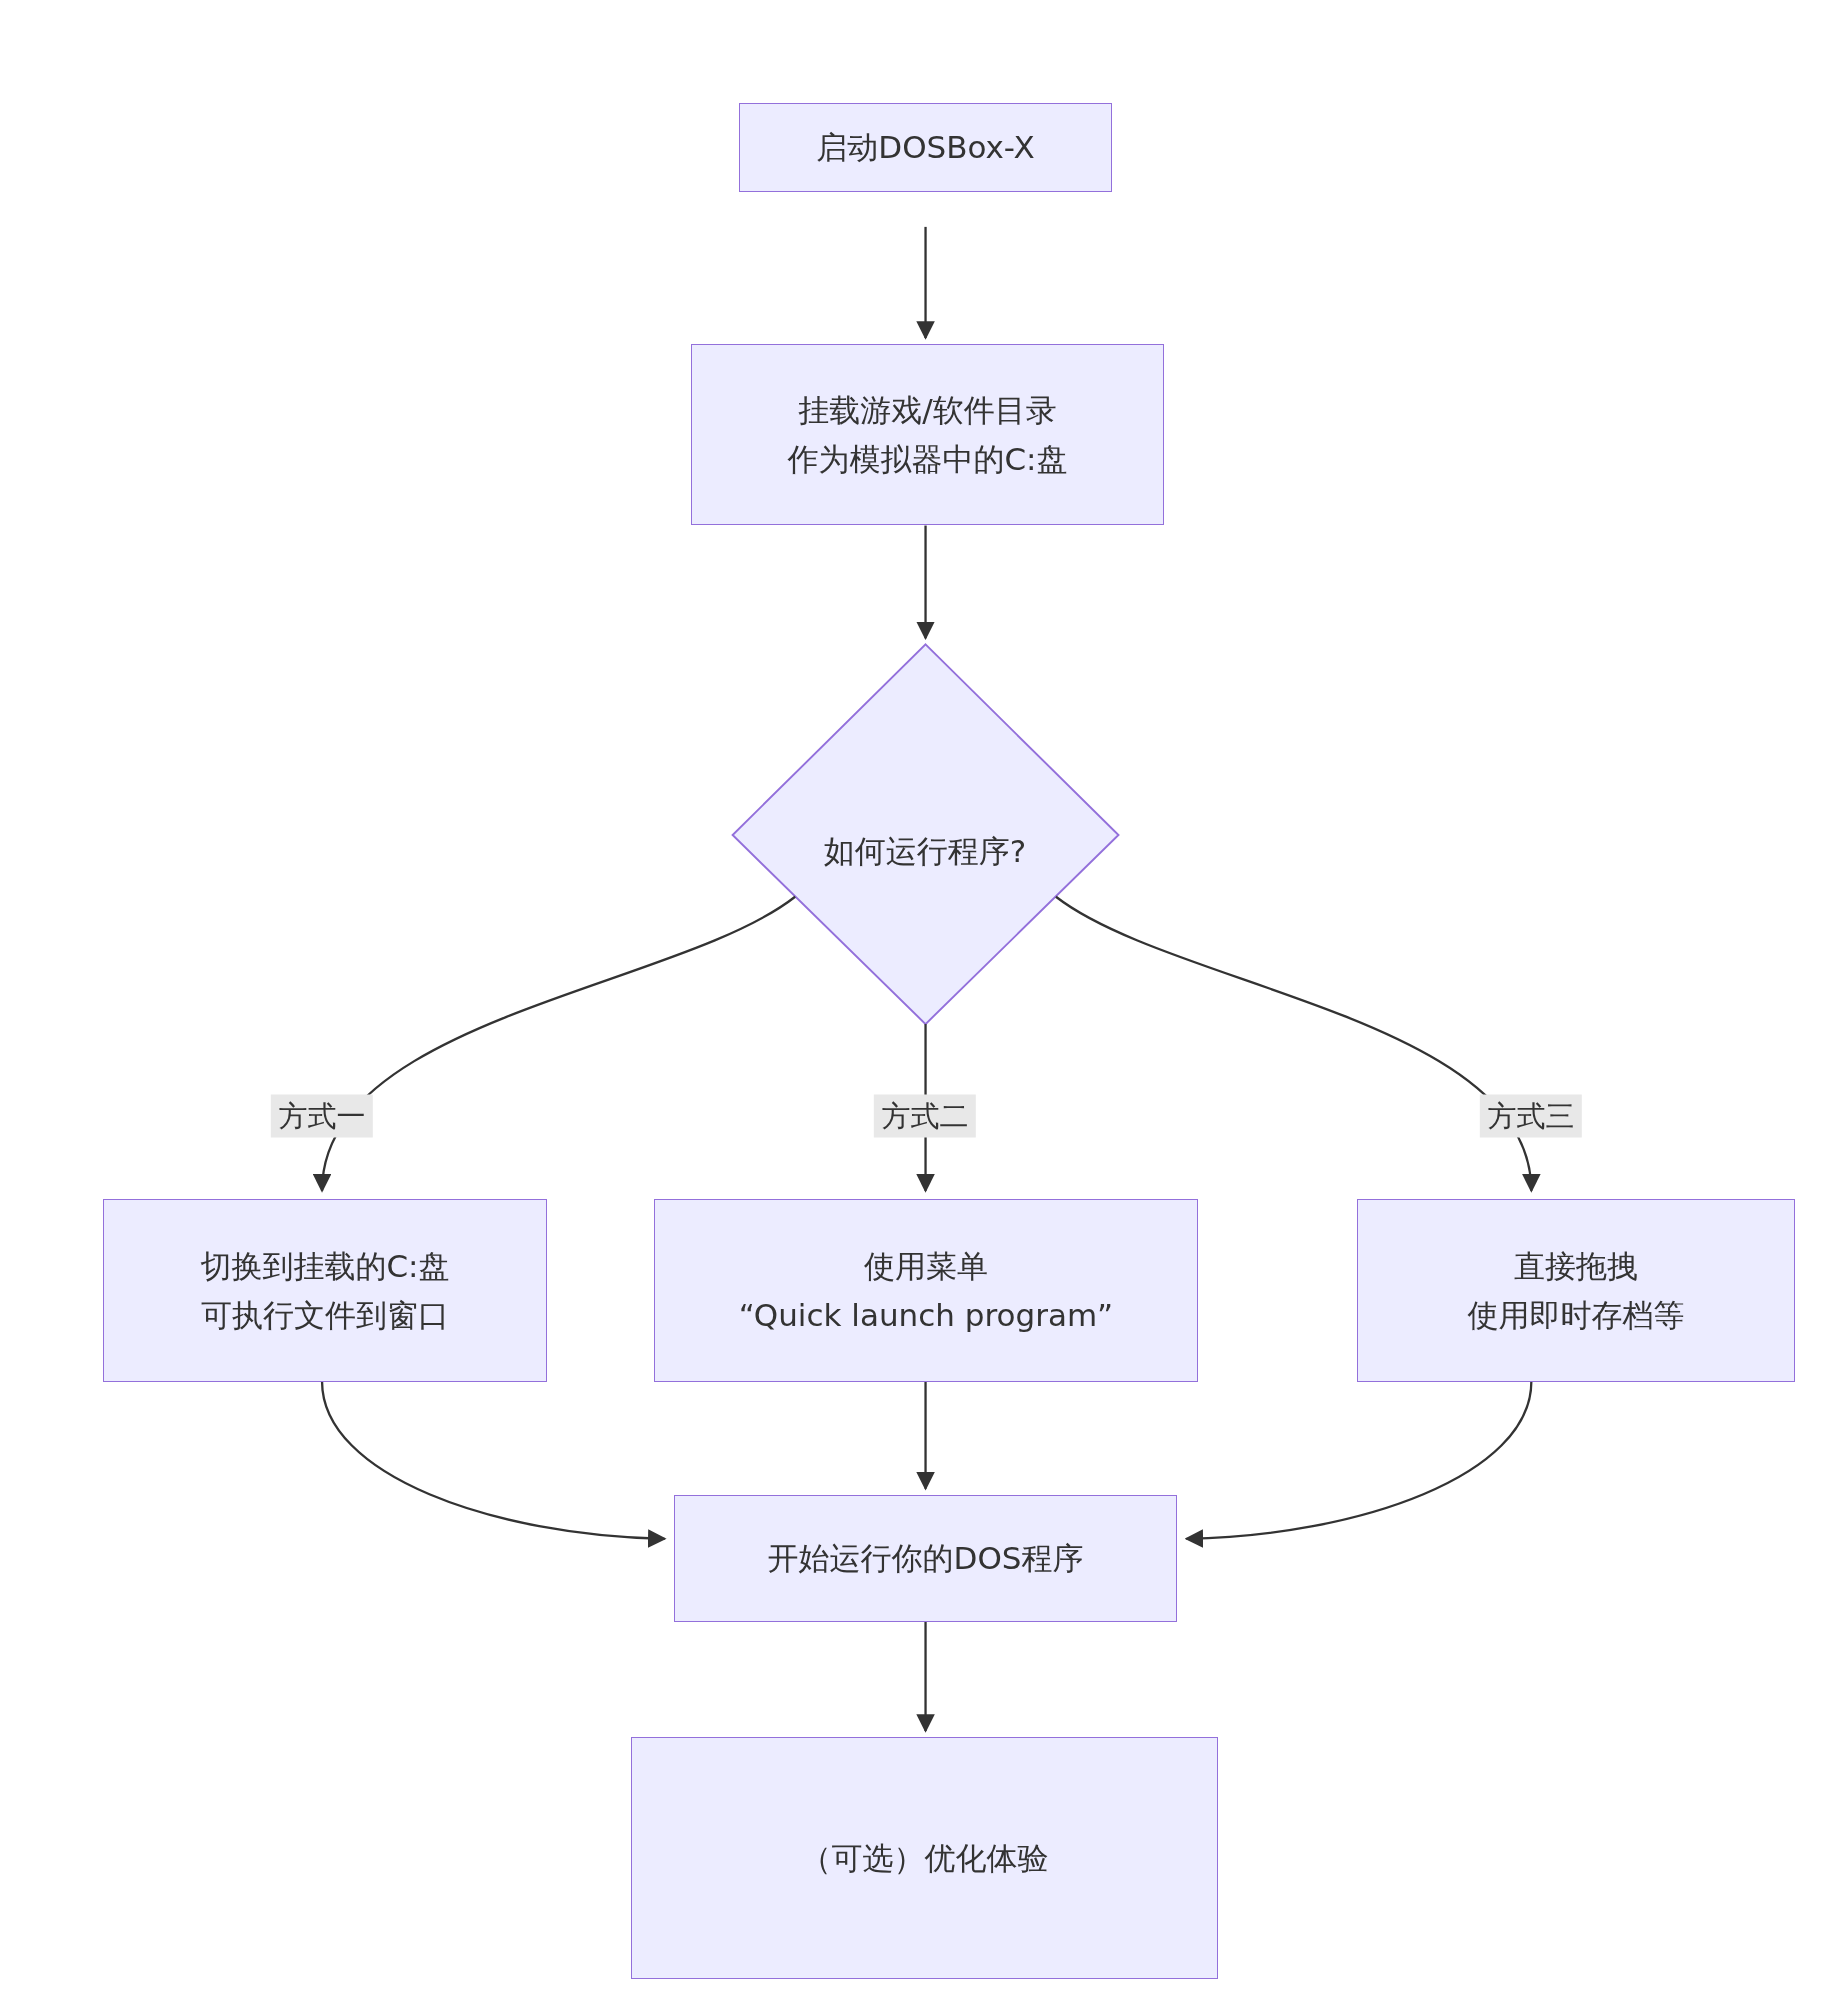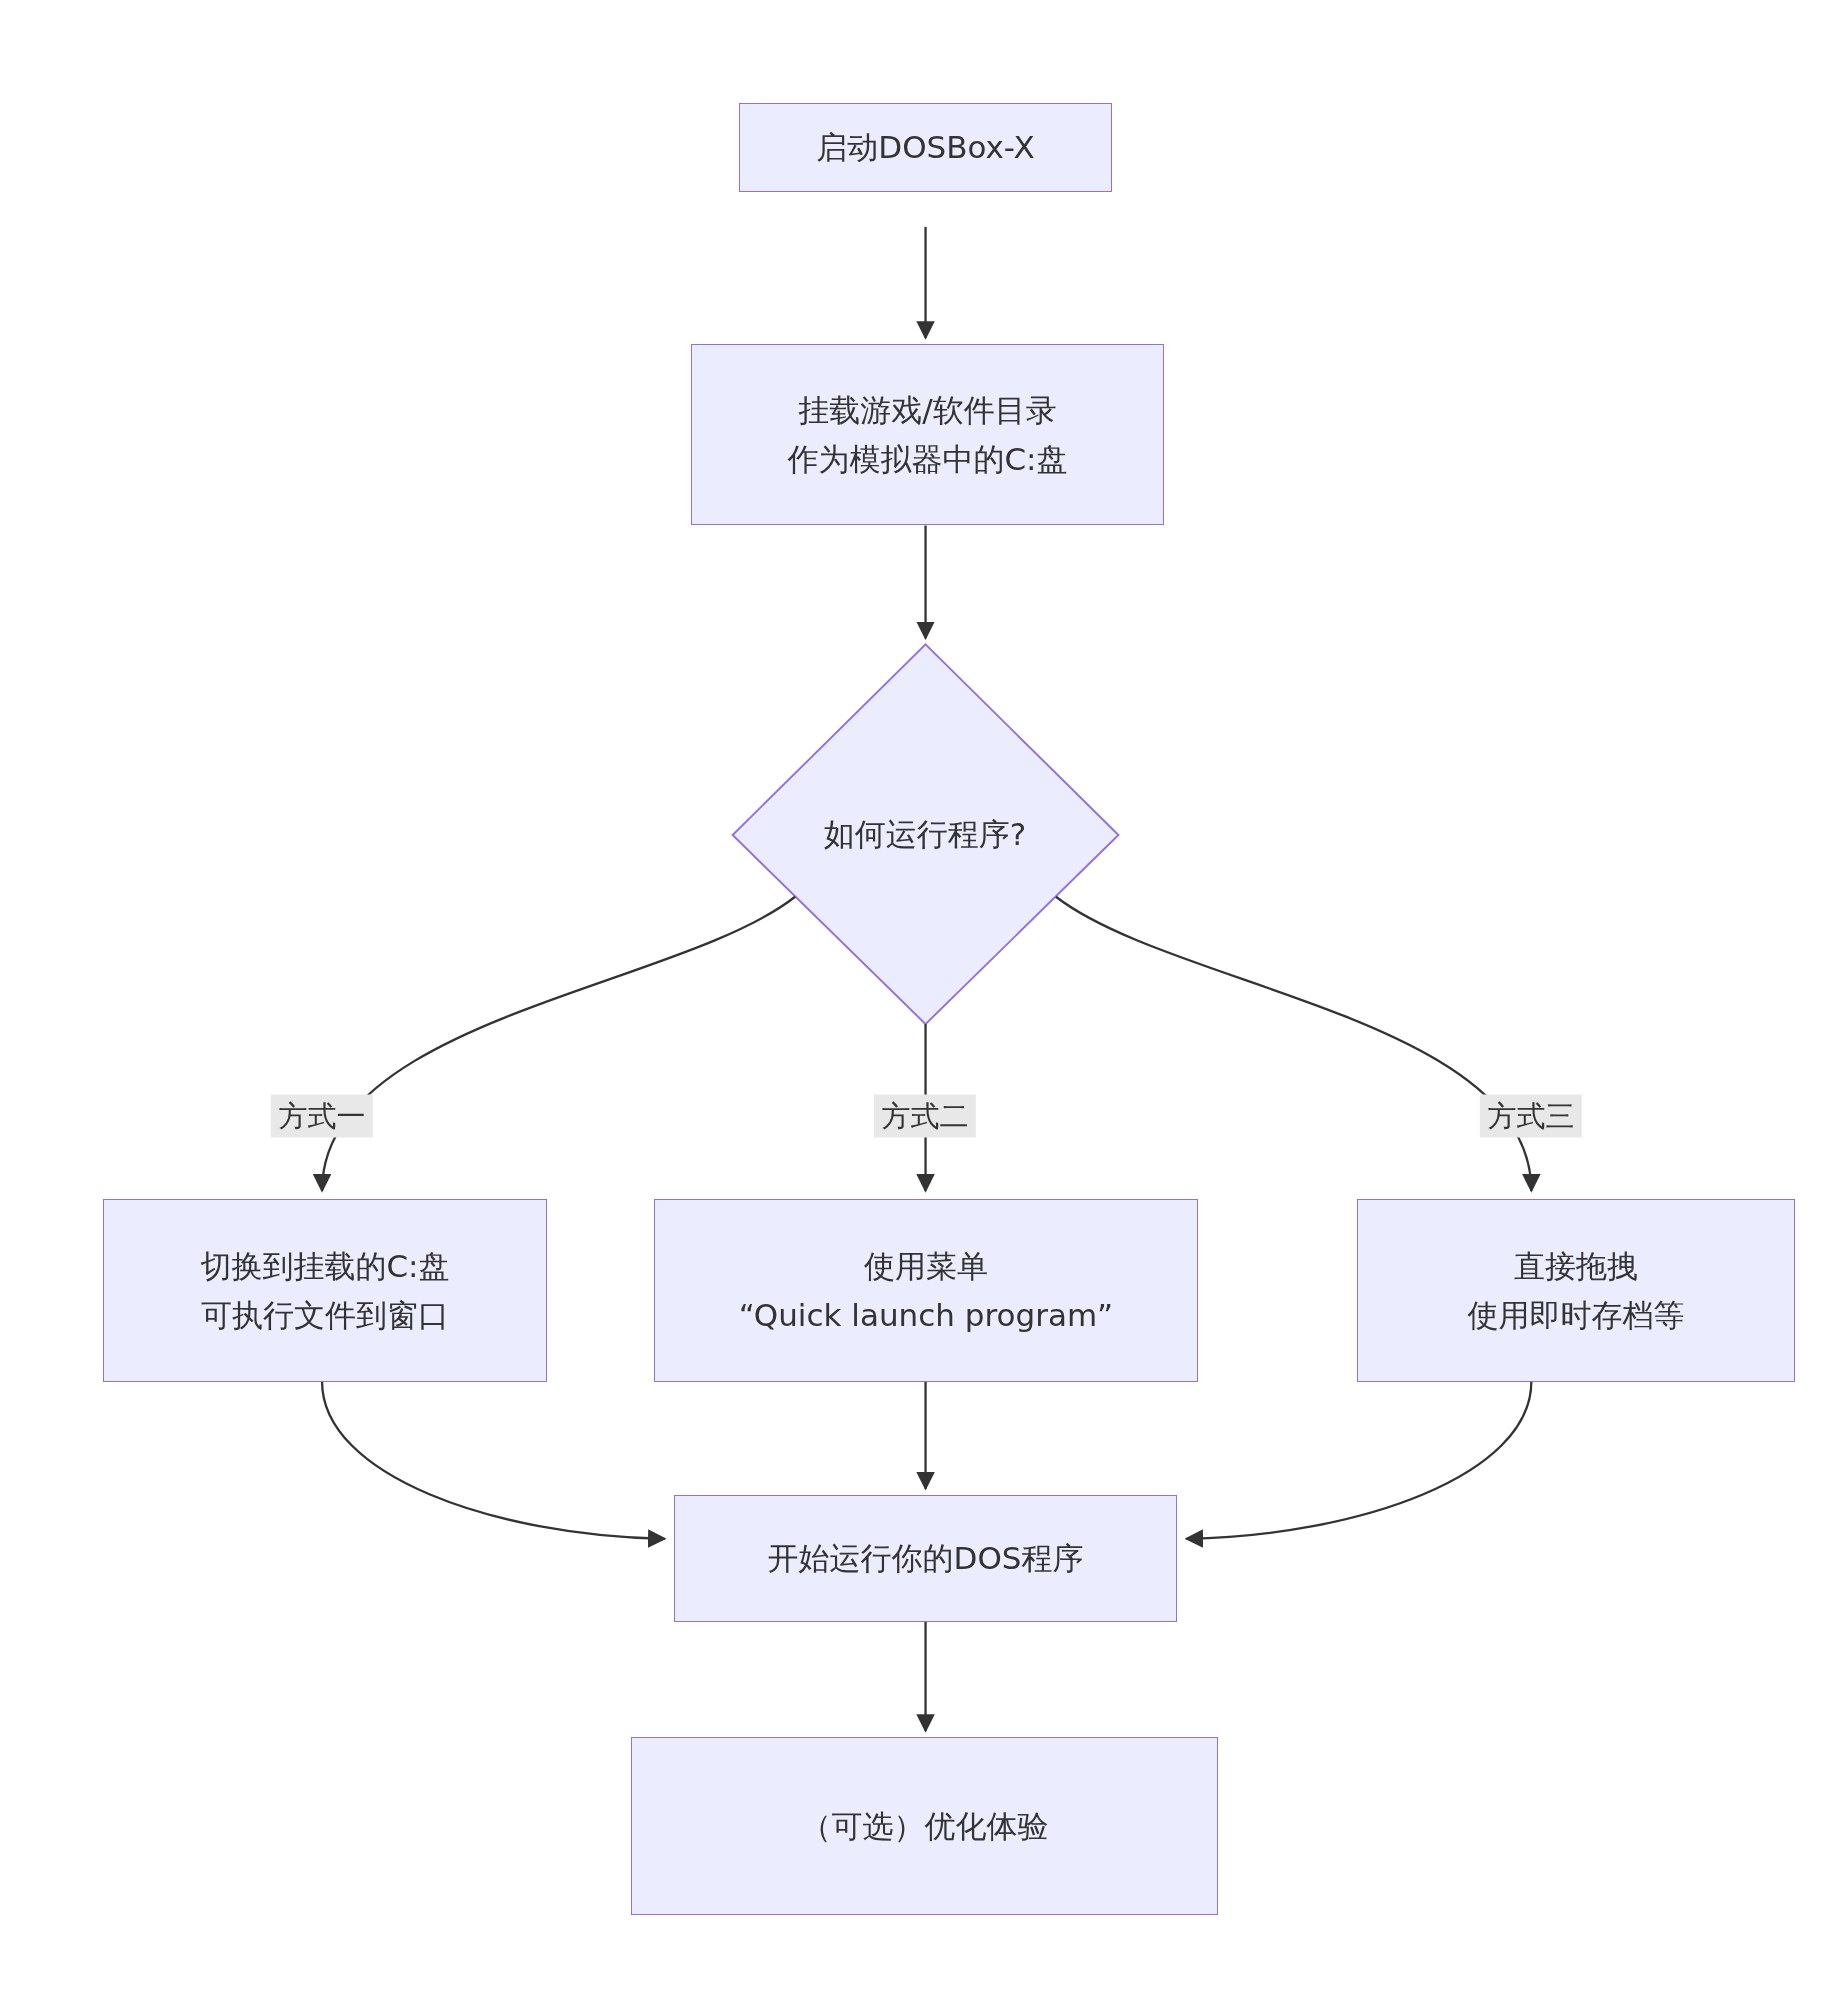--- a/index.html
+++ b/index.html
@@ -29,21 +29,21 @@
     background:var(--node-fill);
     border:1.5px solid var(--node-border);
     display:flex;flex-direction:column;
     align-items:center;justify-content:center;
     text-align:center;
     font-size:31px;line-height:1.55;
     color:var(--text);
   }
   .decision-text{
     position:absolute;
-    display:flex;align-items:center;justify-content:center;
+    display:flex;align-items:flex-end;justify-content:center;
     text-align:center;
     font-size:31px;color:var(--text);
     background:transparent;border:none;
   }
   .edge-label{
     position:absolute;
     transform:translate(-50%,-50%);
     background:var(--label-bg);
     padding:1.5px 7.7px;
     font-size:29px;
@@ -119,18 +119,18 @@
 
   <div class="node" style="left:1312px;top:1199px;width:438px;height:183px;margin-left:45px;">
     <span>直接拖拽</span>
     <span>使用即时存档等</span>
   </div>
 
   <div class="node" style="left:674px;top:1495px;width:503px;height:127px;">
     <span>开始运行你的DOS程序</span>
   </div>
 
-  <div class="node" style="left:631px;top:1737px;width:587px;height:178px;">
+  <div class="node" style="left:631px;top:1737px;width:587px;height:242px;">
     <span>（可选）优化体验</span>
   </div>
 
 </div>
 
 
 </body></html>

